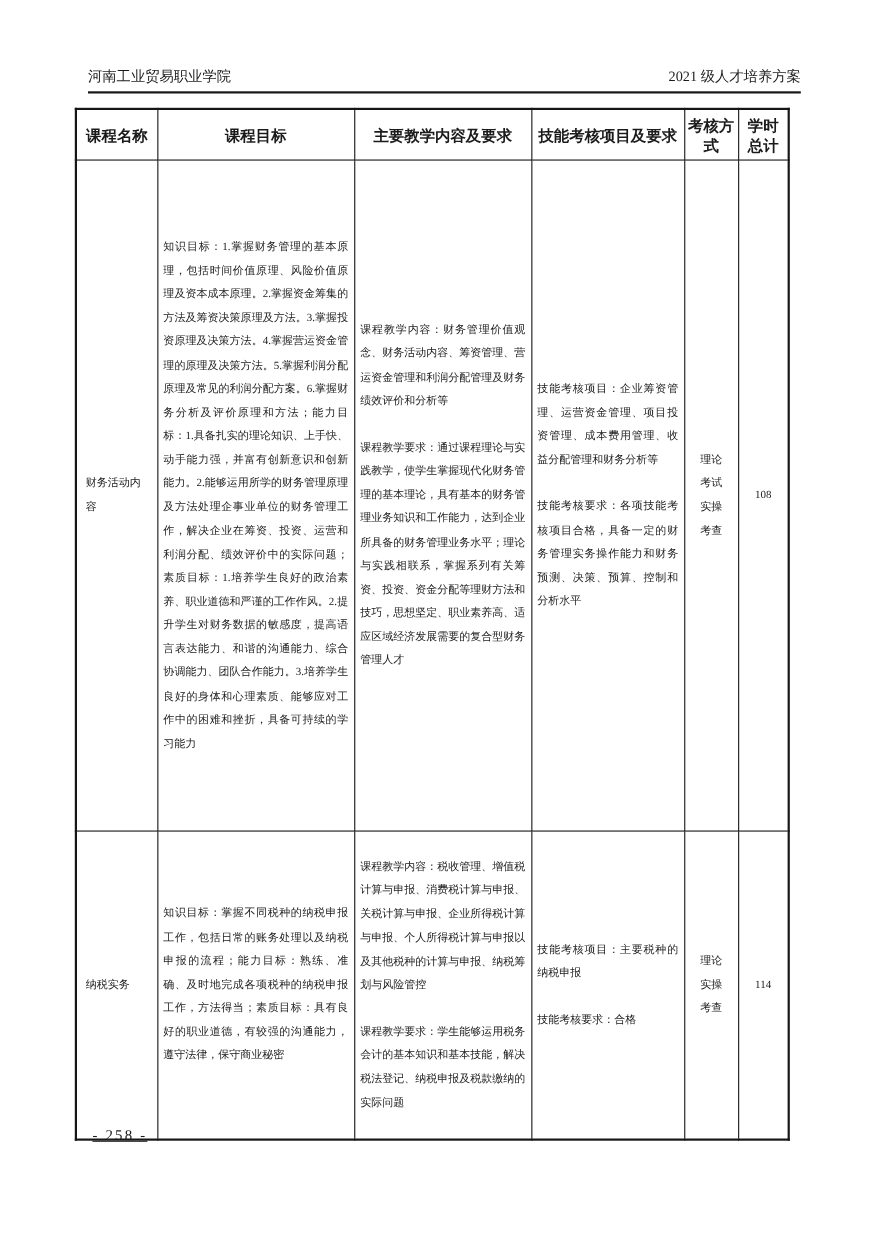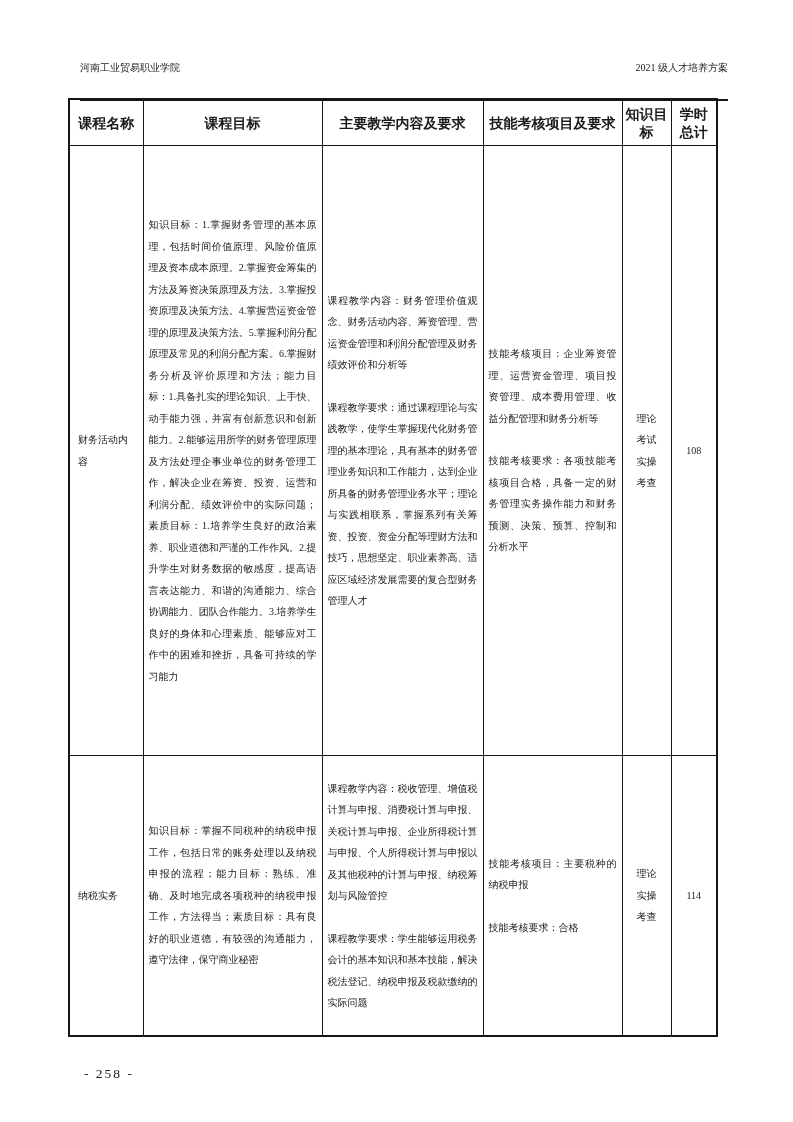--- a/index.html
+++ b/index.html
@@ -11,22 +11,22 @@
     color: #1b1b1b;
     overflow: hidden;
   }
   .page-header {
     position: absolute;
     left: 80px; top: 61px;
     width: 648px;
     display: flex;
     justify-content: space-between;
     align-items: flex-end;
-    font-size: 10px;
-    padding-bottom: 24px;
+    font-size: 13px;
+    padding-bottom: 4px;
     border-bottom: 2px solid #161616;
     gap: 48px;
   }
   table.course-table {
     position: absolute;
     left: 68px; top: 98px;
     width: 648px;
     border-collapse: collapse;
     table-layout: fixed;
     border: 2px solid #161616;
@@ -54,23 +54,24 @@
   tr.row-short td { height: 271px; }
   td.c-name { padding-left: 8px; text-align: left; }
   .cell-text { text-align: justify; text-justify: inter-character; }
   td .para { margin: 0; text-align: justify; text-justify: inter-character; }
   td .para + .para { margin-top: 21px; }
   td.c-method { text-align: center; }
   td.c-method .method-text { white-space: pre-line; text-align: center; }
   td.c-hours { text-align: center; }
   .page-footer {
     position: absolute;
-    left: 84px; top: 1066px;
+    left: 84px; top: 1024px;
     font-size: 13.5px;
     letter-spacing: 2px;
+    text-decoration: underline;
   }
 </style>
 </head>
 <body>
 
 <div class="page-header">
   <span>河南工业贸易职业学院</span>
   <span>2021 级人才培养方案</span>
 </div>
 
@@ -82,21 +83,21 @@
     <col style="width:139px">
     <col style="width:49px">
     <col style="width:46px">
   </colgroup>
   <thead>
     <tr>
       <th>课程名称</th>
       <th>课程目标</th>
       <th>主要教学内容及要求</th>
       <th>技能考核项目及要求</th>
-      <th>知识目标</th>
+      <th>考核方式</th>
       <th>学时总计</th>
     </tr>
   </thead>
   <tbody>
     <tr class="row-tall">
       <td class="c-name">
         <div class="cell-text" style="text-align:left">财务活动内容</div>
       </td>
       <td>
         <div class="cell-text">知识目标：1.掌握财务管理的基本原理，包括时间价值原理、风险价值原理及资本成本原理。2.掌握资金筹集的方法及筹资决策原理及方法。3.掌握投资原理及决策方法。4.掌握营运资金管理的原理及决策方法。5.掌握利润分配原理及常见的利润分配方案。6.掌握财务分析及评价原理和方法；能力目标：1.具备扎实的理论知识、上手快、动手能力强，并富有创新意识和创新能力。2.能够运用所学的财务管理原理及方法处理企事业单位的财务管理工作，解决企业在筹资、投资、运营和利润分配、绩效评价中的实际问题；素质目标：1.培养学生良好的政治素养、职业道德和严谨的工作作风。2.提升学生对财务数据的敏感度，提高语言表达能力、和谐的沟通能力、综合协调能力、团队合作能力。3.培养学生良好的身体和心理素质、能够应对工作中的困难和挫折，具备可持续的学习能力</div>

